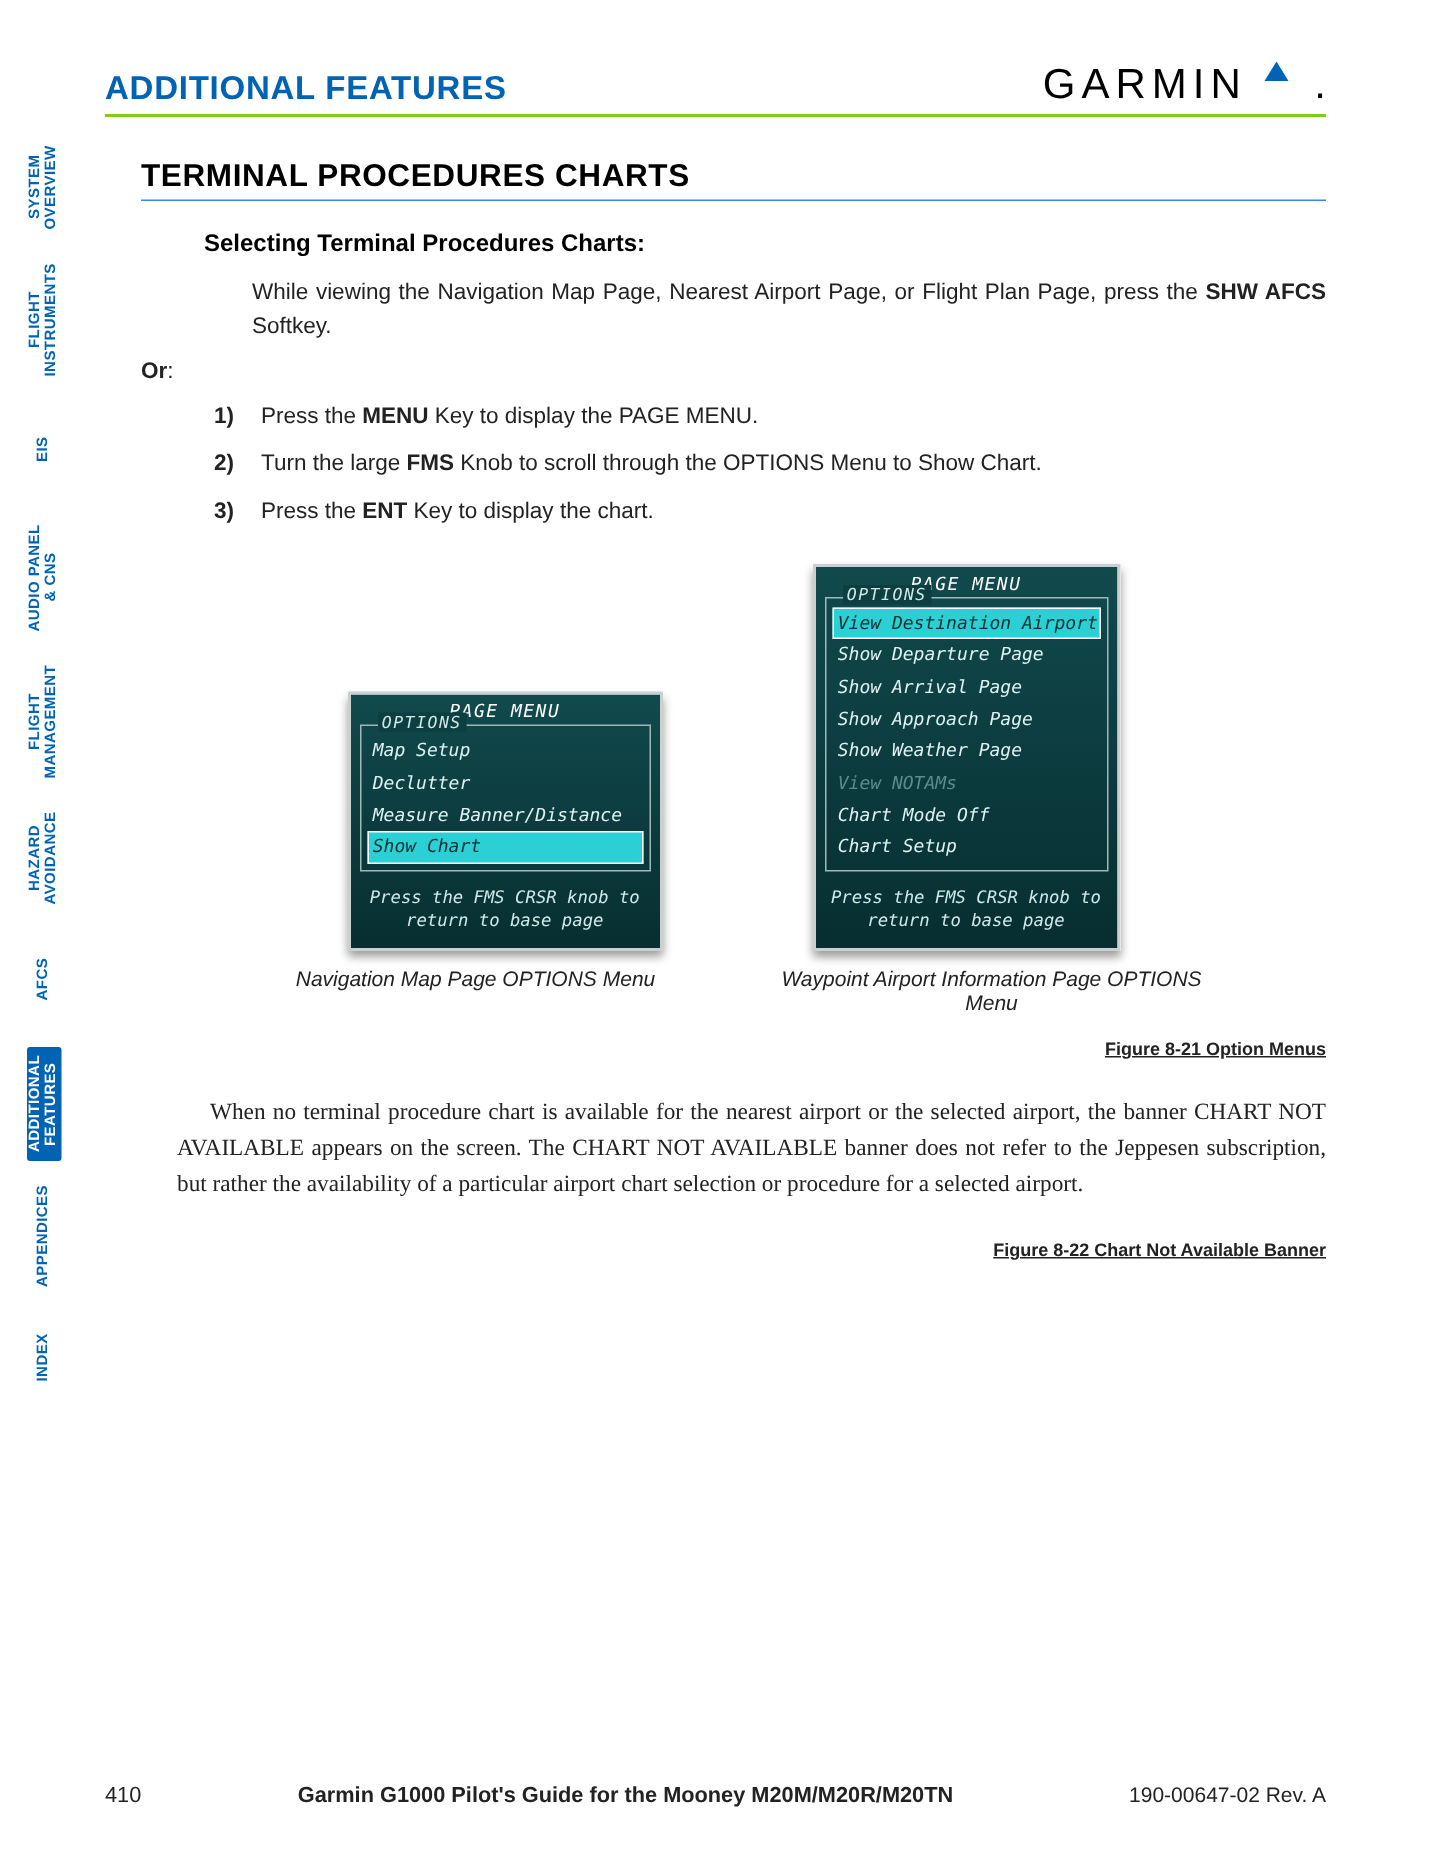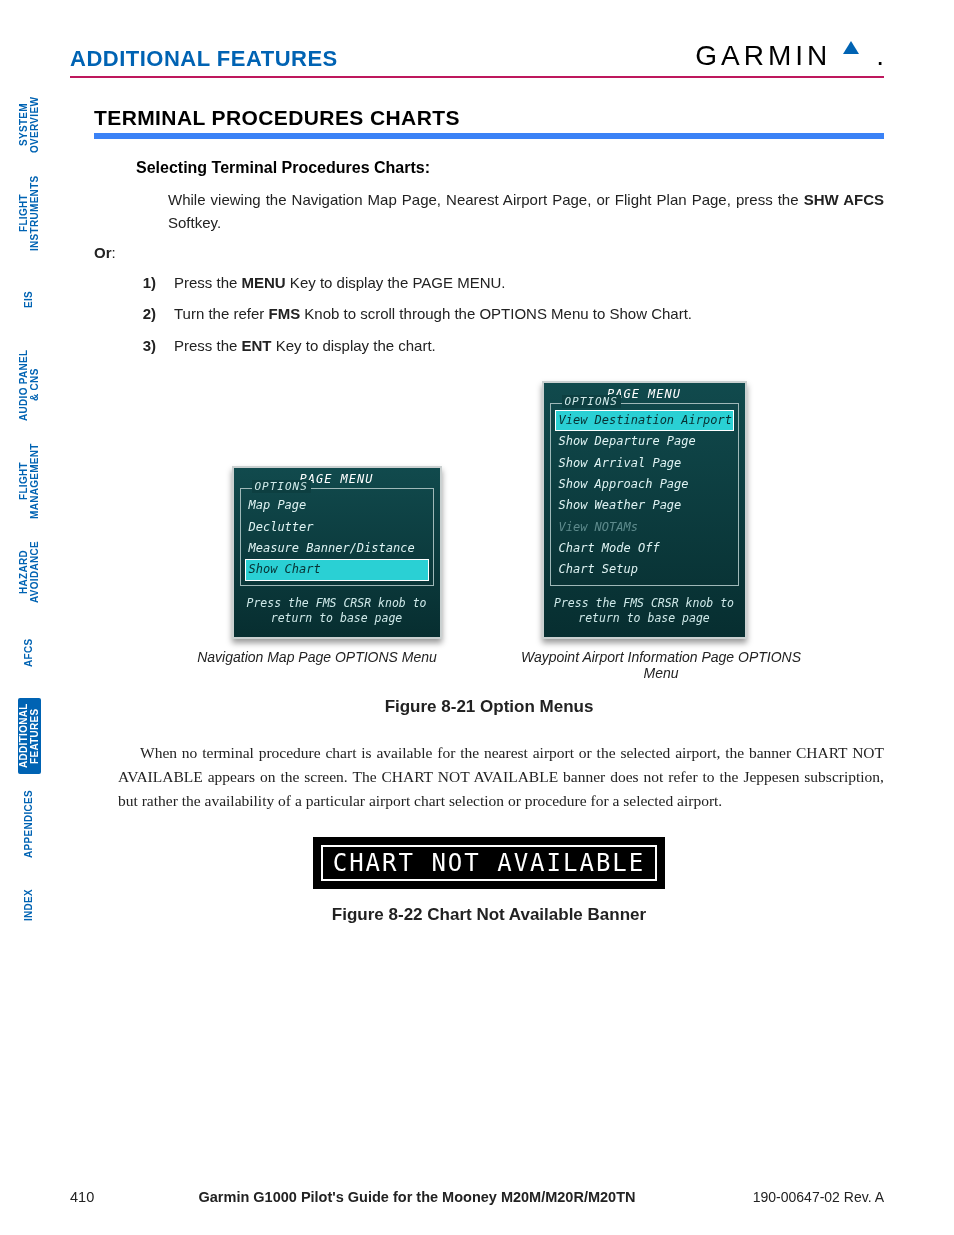--- a/index.html
+++ b/index.html
@@ -14,21 +14,21 @@
   .page {
     padding: 40px 70px 30px 70px;
     position: relative;
     height: 100%;
   }
   
   .header-row {
     display: flex;
     justify-content: space-between;
     align-items: flex-end;
-    border-bottom: 2px solid #be185d;
+    border-bottom: 2px solid #84cc16;
     padding-bottom: 4px;
     margin-bottom: 28px;
   }
   .header-title {
     color: #0063b3;
     font-weight: 800;
     font-size: 22px;
     letter-spacing: 0.5px;
   }
   .logo {
@@ -86,21 +86,21 @@
     color: #fff;
     border-radius: 2px;
   }
   
   .content { margin-left: 24px; }
   .h2 {
     font-size: 21px;
     font-weight: 800;
     letter-spacing: 0.4px;
     color: #000;
-    border-bottom: 6px solid #3b82f6;
+    border-bottom: 1px solid #3b82f6;
     padding-bottom: 3px;
     margin-bottom: 20px;
     font-stretch: condensed;
   }
   .h3 {
     font-weight: 700;
     font-size: 16px;
     margin-left: 42px;
     margin-bottom: 12px;
     color: #000;
@@ -192,25 +192,26 @@
     margin-top: 10px;
   }
   .caption {
     font-style: italic;
     font-size: 14px;
     color: #222;
     text-align: center;
     width: 300px;
   }
   .fig-label {
-    text-align: center;
+    text-align: right;
     font-weight: 700;
-    font-size: 17px;
+    font-size: 12px;
     margin-top: 16px;
     margin-bottom: 24px;
+    text-decoration: underline;
   }
   .para2 {
     font-family: Georgia, "Times New Roman", serif;
     font-size: 15.5px;
     line-height: 1.55;
     text-align: justify;
     margin: 0 0 24px 24px;
     text-indent: 22px;
   }
   .banner-wrap { text-align: center; margin-bottom: 14px; }
@@ -299,36 +300,36 @@
 
     <div class="or-line"><b>Or</b>:</div>
 
     <div class="steps">
       <div class="step">
         <span class="step-num">1)</span>
         <span class="step-text"><span>Press the </span><b>MENU</b><span> Key to display the PAGE MENU.</span></span>
       </div>
       <div class="step">
         <span class="step-num">2)</span>
-        <span class="step-text"><span>Turn the refer </span><b>FMS</b><span> Knob to scroll through the OPTIONS Menu to Show Chart.</span></span>
+        <span class="step-text"><span>Turn the large </span><b>FMS</b><span> Knob to scroll through the OPTIONS Menu to Show Chart.</span></span>
       </div>
       <div class="step">
         <span class="step-num">3)</span>
         <span class="step-text"><span>Press the </span><b>ENT</b><span> Key to display the chart.</span></span>
       </div>
     </div>
 
     <div class="menus-row">
 
       <div class="menu-box">
         <div class="menu-title">PAGE MENU</div>
         <div class="opt-wrap">
           <span class="opt-label">OPTIONS</span>
           <div class="opt-box">
-            <div class="opt-item">Map Page</div>
+            <div class="opt-item">Map Setup</div>
             <div class="opt-item">Declutter</div>
             <div class="opt-item">Measure Banner/Distance</div>
             <div class="opt-item sel">Show Chart</div>
           </div>
         </div>
         <div class="menu-hint">
           <span>Press the FMS CRSR knob to</span><br><span>return to base page</span>
         </div>
       </div>
 
@@ -355,25 +356,20 @@
 
     <div class="caption-row">
       <div class="caption">Navigation Map Page OPTIONS Menu</div>
       <div class="caption">Waypoint Airport Information Page OPTIONS Menu</div>
     </div>
 
     <div class="fig-label">Figure 8-21  Option Menus</div>
 
     <div class="para2">When no terminal procedure chart is available for the nearest airport or the selected airport, the banner CHART NOT AVAILABLE appears on the screen.  The CHART NOT AVAILABLE banner does not refer to the Jeppesen subscription, but rather the availability of a particular airport chart selection or procedure for a selected airport.</div>
 
-    <div class="banner-wrap">
-      <div class="banner">
-        <div class="banner-inner">CHART NOT AVAILABLE</div>
-      </div>
-    </div>
 
     <div class="fig-label">Figure 8-22  Chart Not Available Banner</div>
   </div>
 
   <div class="footer">
     <div class="pnum">410</div>
     <div class="ftitle">Garmin G1000 Pilot's Guide for the Mooney M20M/M20R/M20TN</div>
     <div class="rev">190-00647-02  Rev. A</div>
   </div>
 

